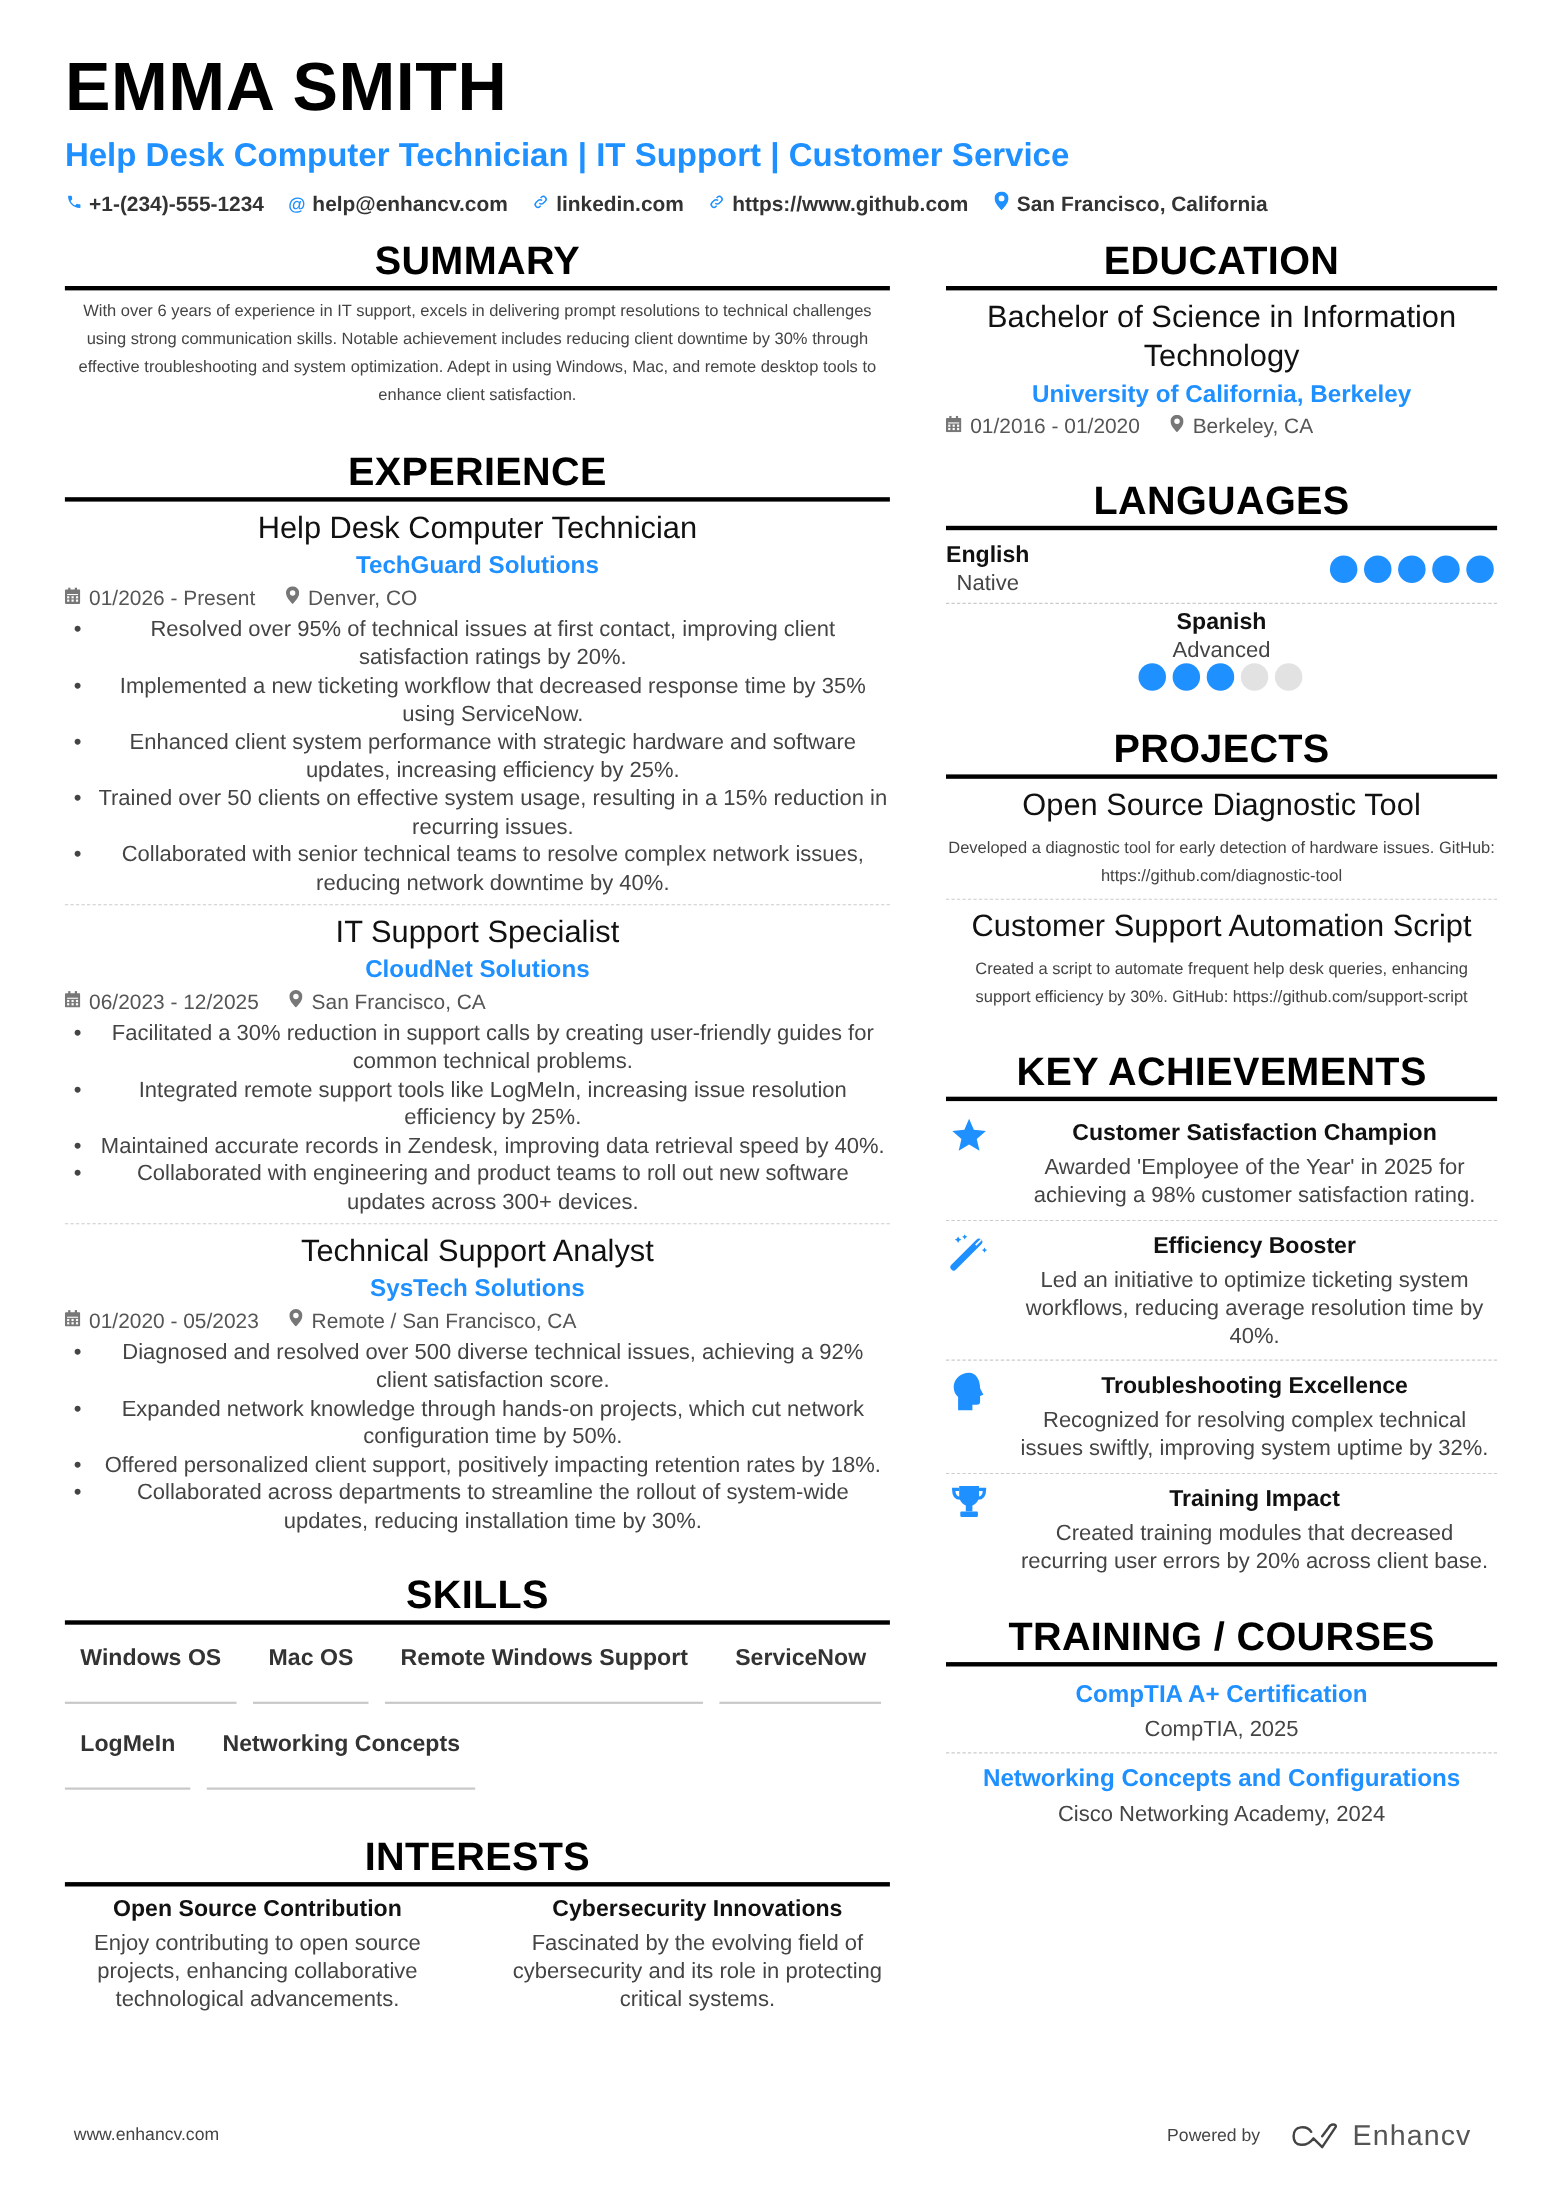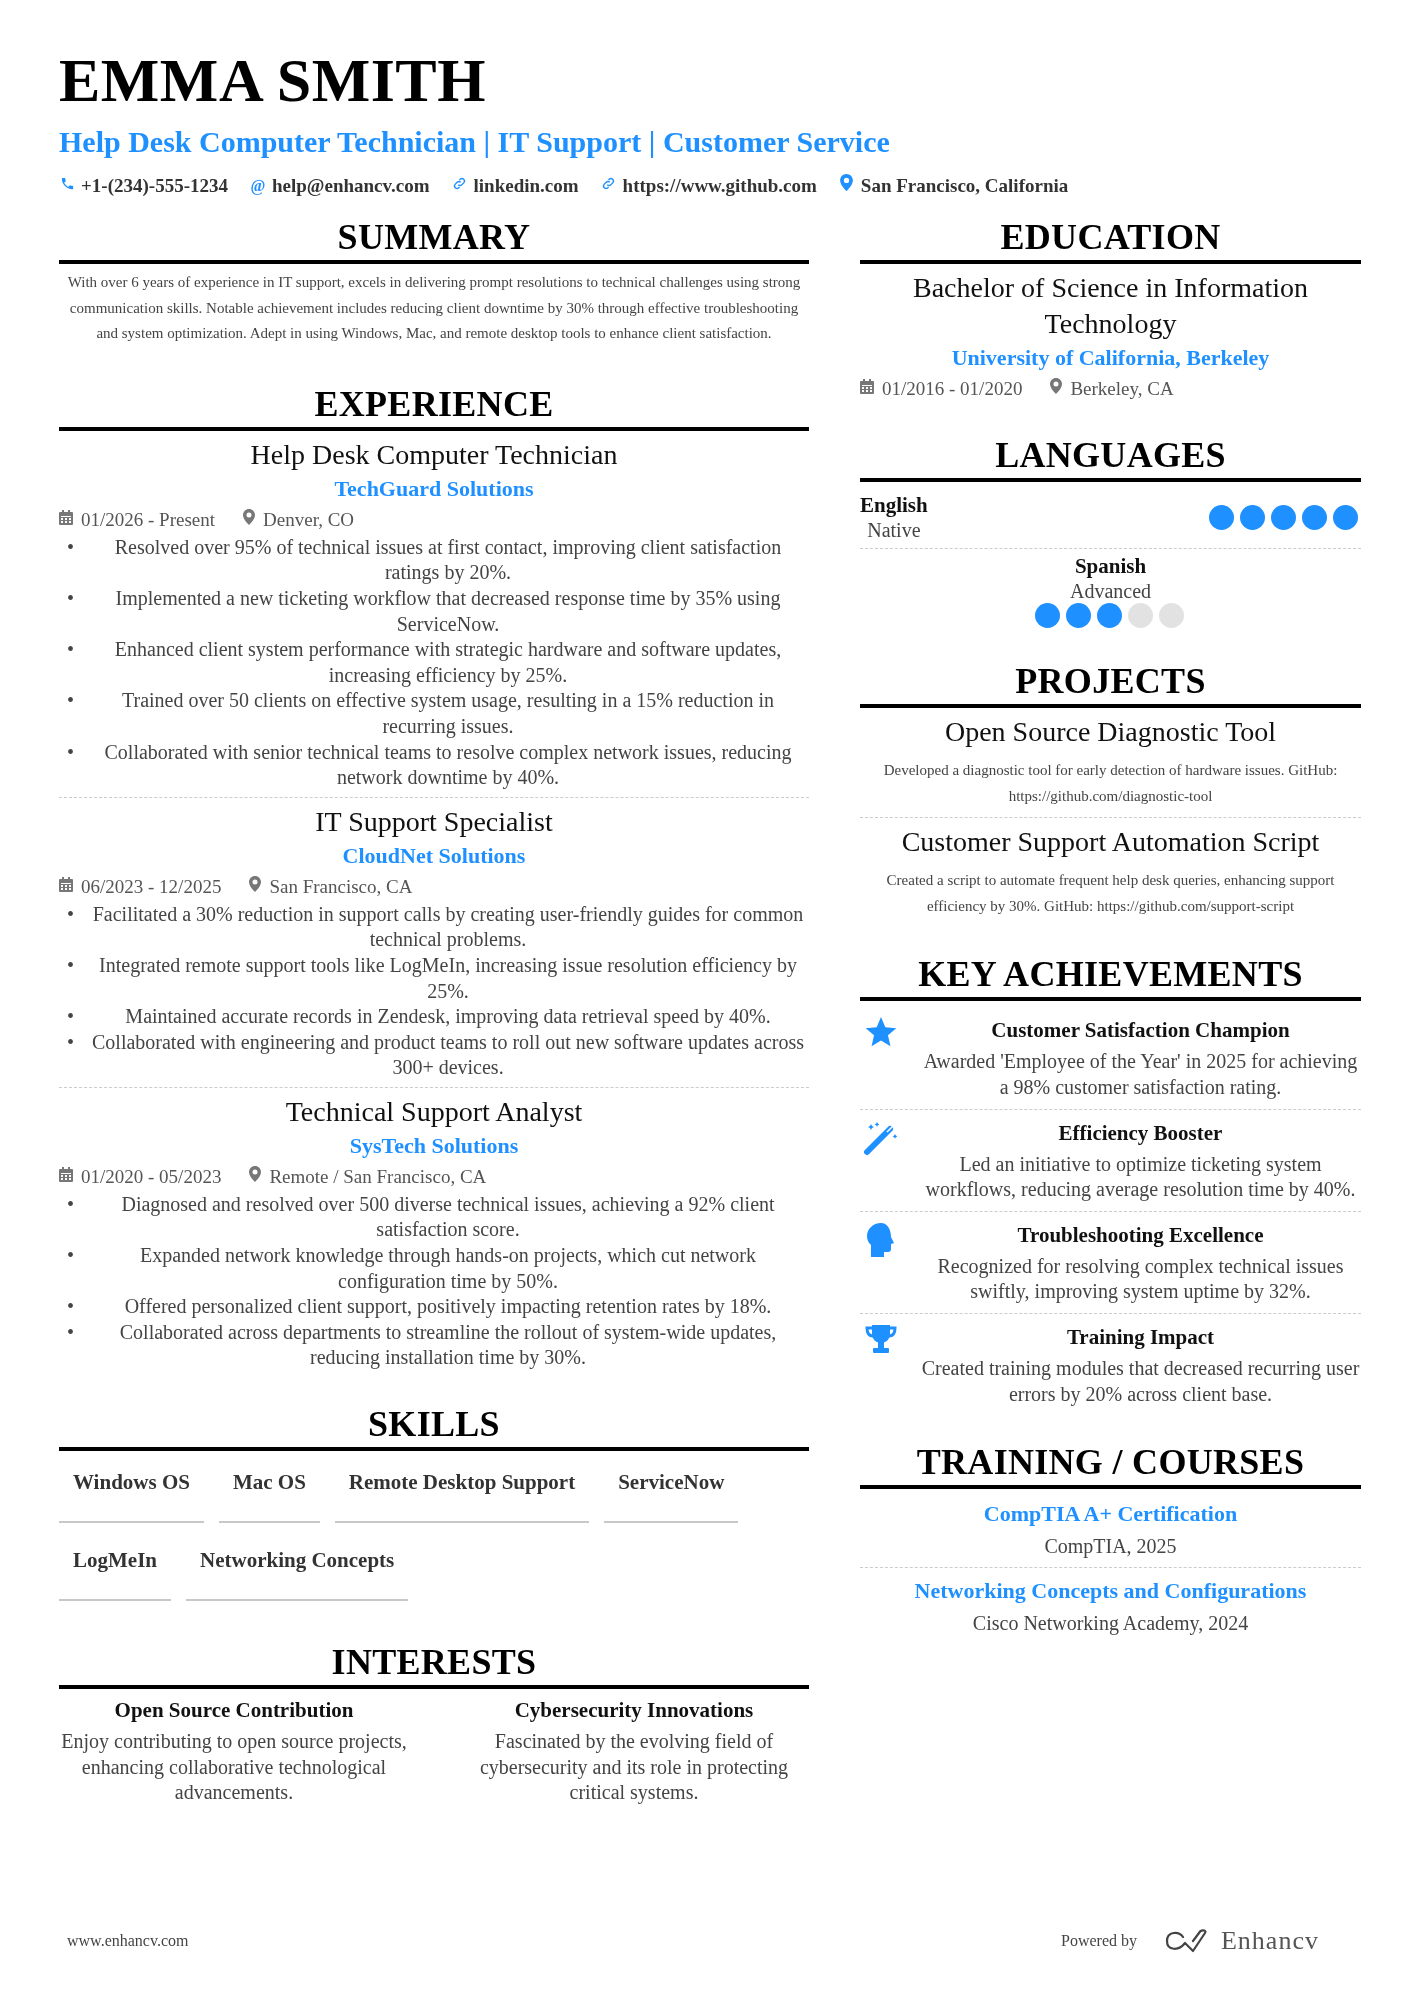--- a/index.html
+++ b/index.html
@@ -1,18 +1,18 @@
 <!DOCTYPE html>
 <html><head>
 <meta charset="utf-8">
 <style>
   * { box-sizing: border-box; margin: 0; padding: 0; }
   html, body { width: 1410px; height: 1995px; background: #ffffff; overflow: hidden; }
   body { font-family: "Liberation Sans", "DejaVu Sans", sans-serif; color: #222; position: relative; }
-  .page { position: absolute; left: 0; top: 0; width: 1410px; height: 1693px; font-family: Liberation Serif, serif; }
+  .page { position: absolute; left: 0; top: 0; width: 1410px; height: 1693px; }
 
   .header { position: absolute; left: 59px; top: 46px; width: 1300px; }
   .name { font-size: 62px; font-weight: 700; color: #000; letter-spacing: 0.5px; line-height: 68px; }
   .title { font-size: 30px; font-weight: 700; color: #1e90ff; margin-top: 10px; line-height: 36px; }
   .contacts { display: flex; gap: 22px; margin-top: 14px; font-size: 19px; font-weight: 700; color: #333; line-height: 24px; }
   .contact { display: flex; align-items: center; gap: 6px; }
   .cicon { color: #1e90ff; font-size: 16px; width: 16px; text-align: center; }
 
   .col-left { position: absolute; left: 59px; top: 216px; width: 750px; }
   .col-right { position: absolute; left: 860px; top: 216px; width: 501px; }
@@ -253,21 +253,21 @@
           <li>Collaborated across departments to streamline the rollout of system-wide updates, reducing installation time by 30%.</li>
         </ul>
       </div>
     </div>
 
     <div class="section" style="margin-top:16px;">
       <div class="sec-h">SKILLS</div>
       <div class="skills">
         <span class="skill">Windows OS</span>
         <span class="skill">Mac OS</span>
-        <span class="skill">Remote Desktop Support</span>
+        <span class="skill">Remote Windows Support</span>
         <span class="skill" style="flex-basis:auto;">ServiceNow</span>
         <span class="skill">LogMeIn</span>
         <span class="skill">Networking Concepts</span>
       </div>
     </div>
 
     <div class="section">
       <div class="sec-h">INTERESTS</div>
       <div class="interests">
         <div>

